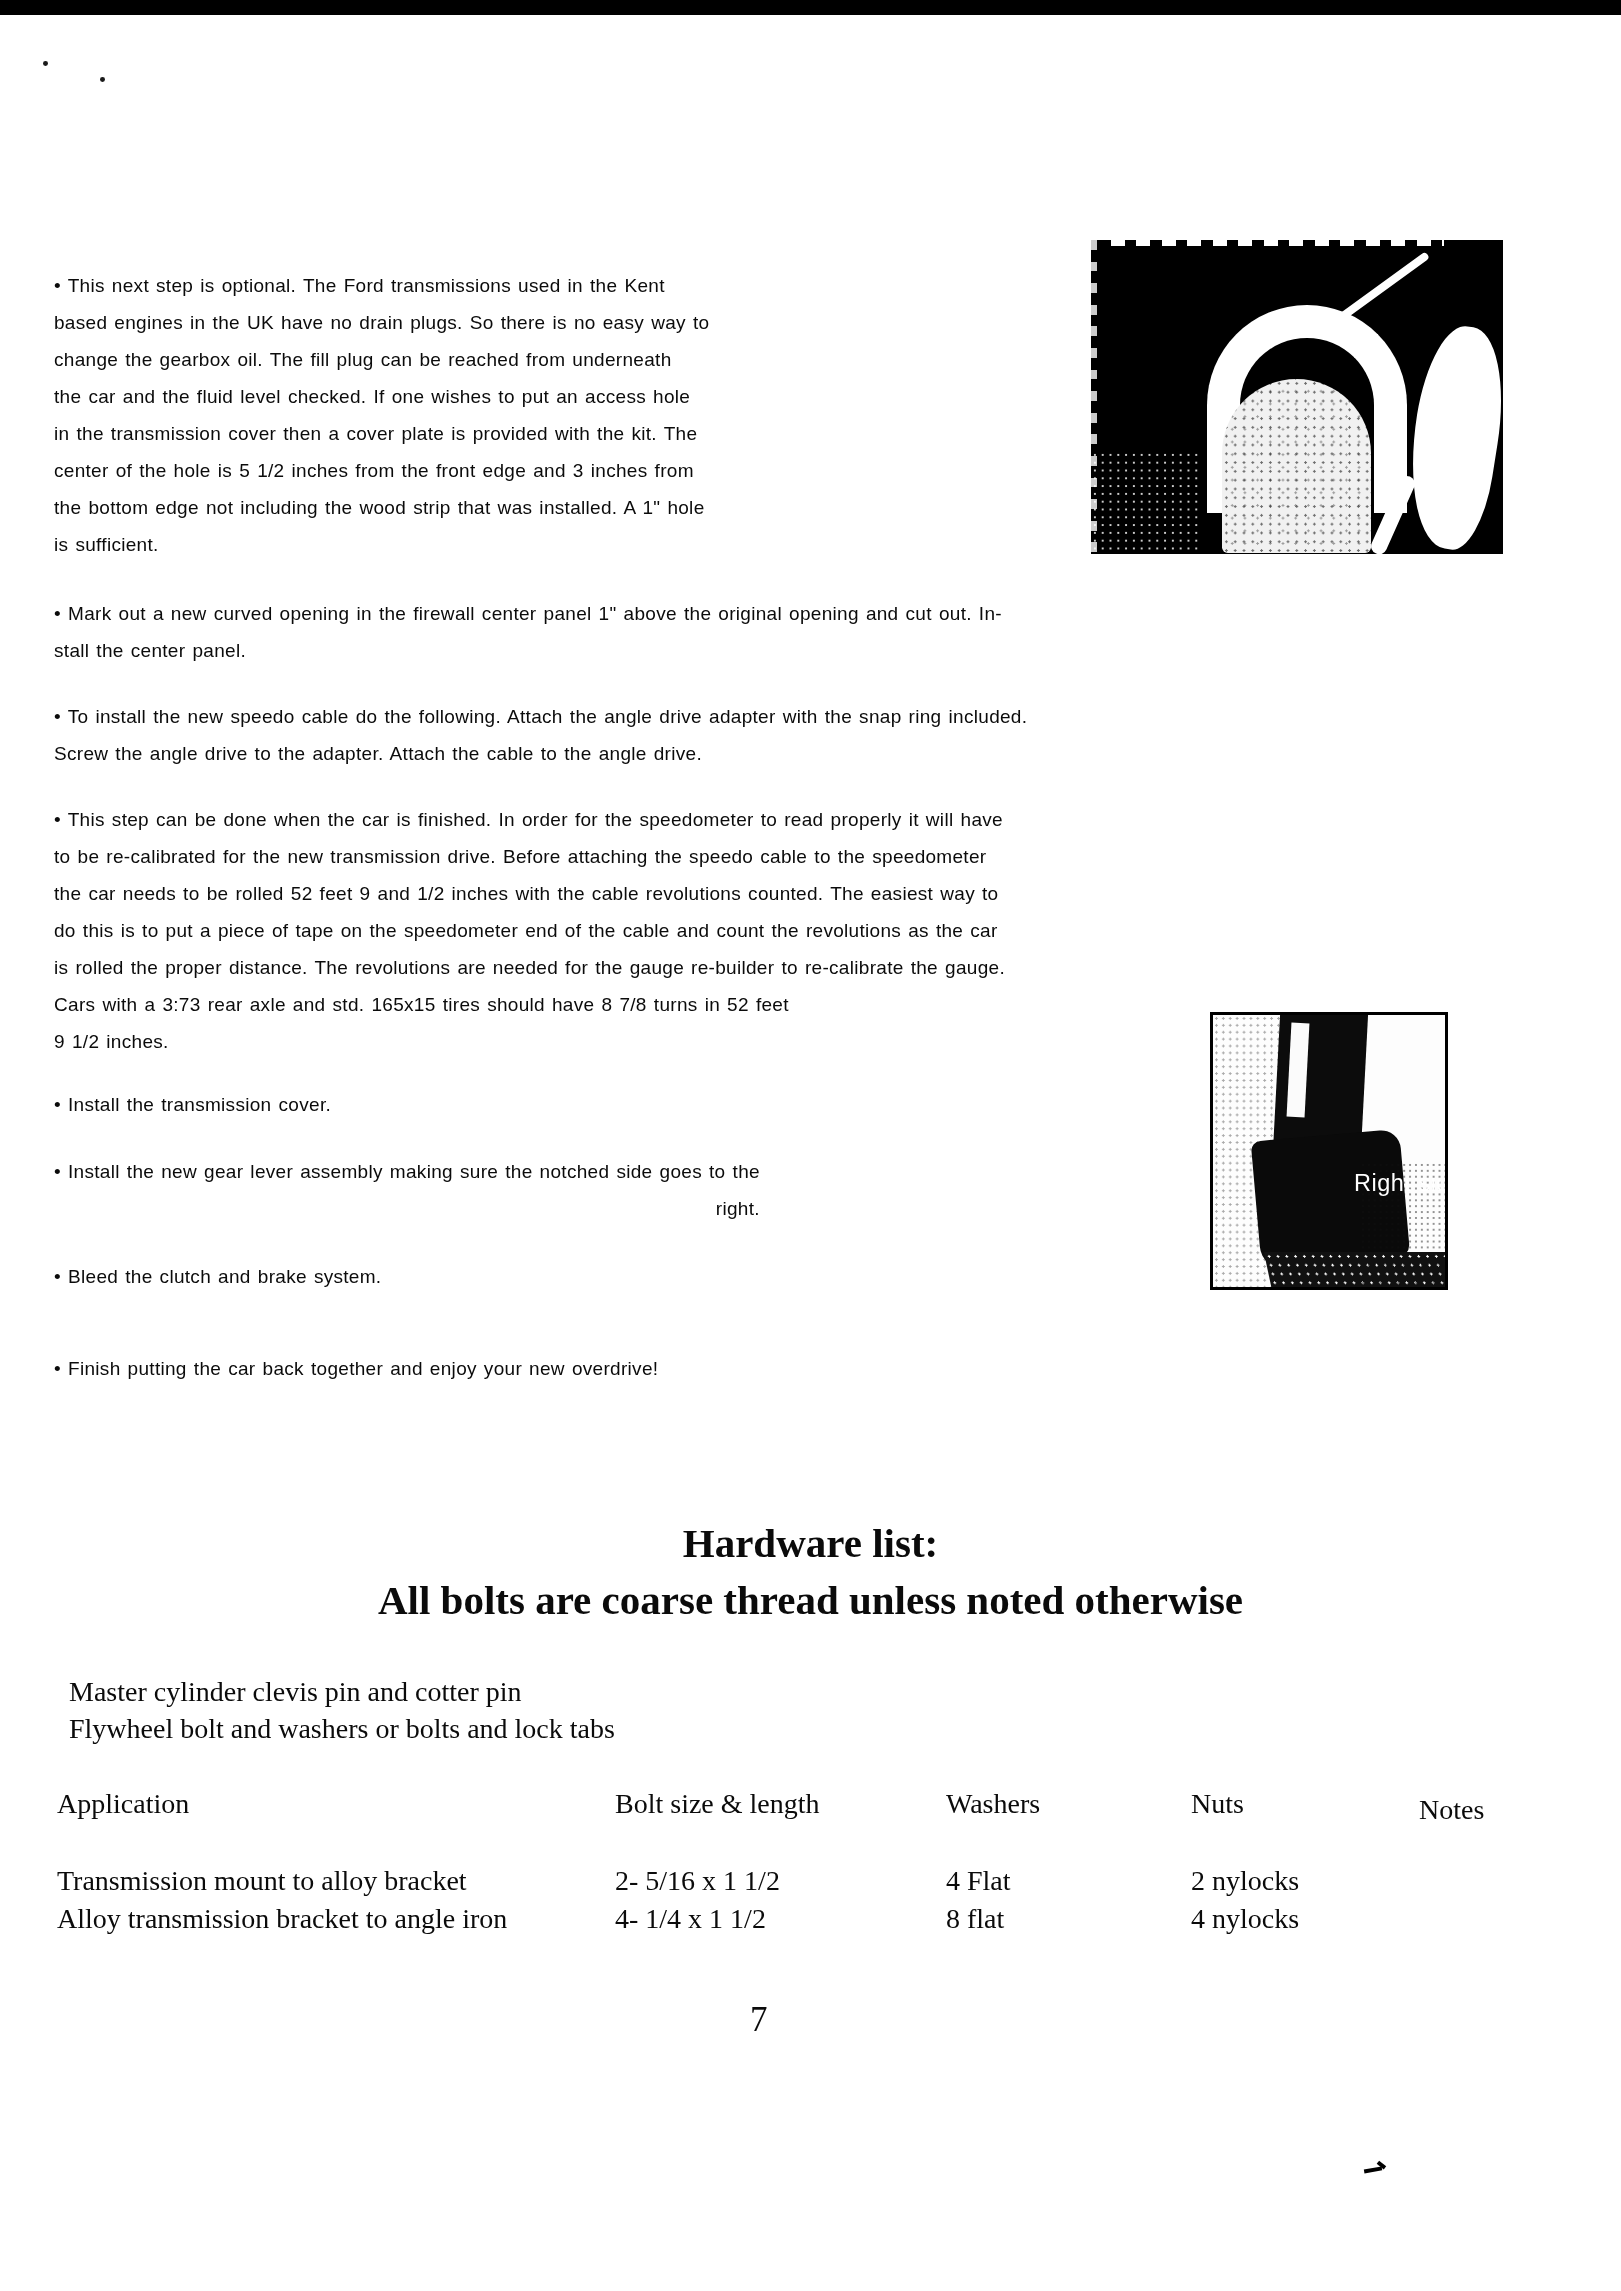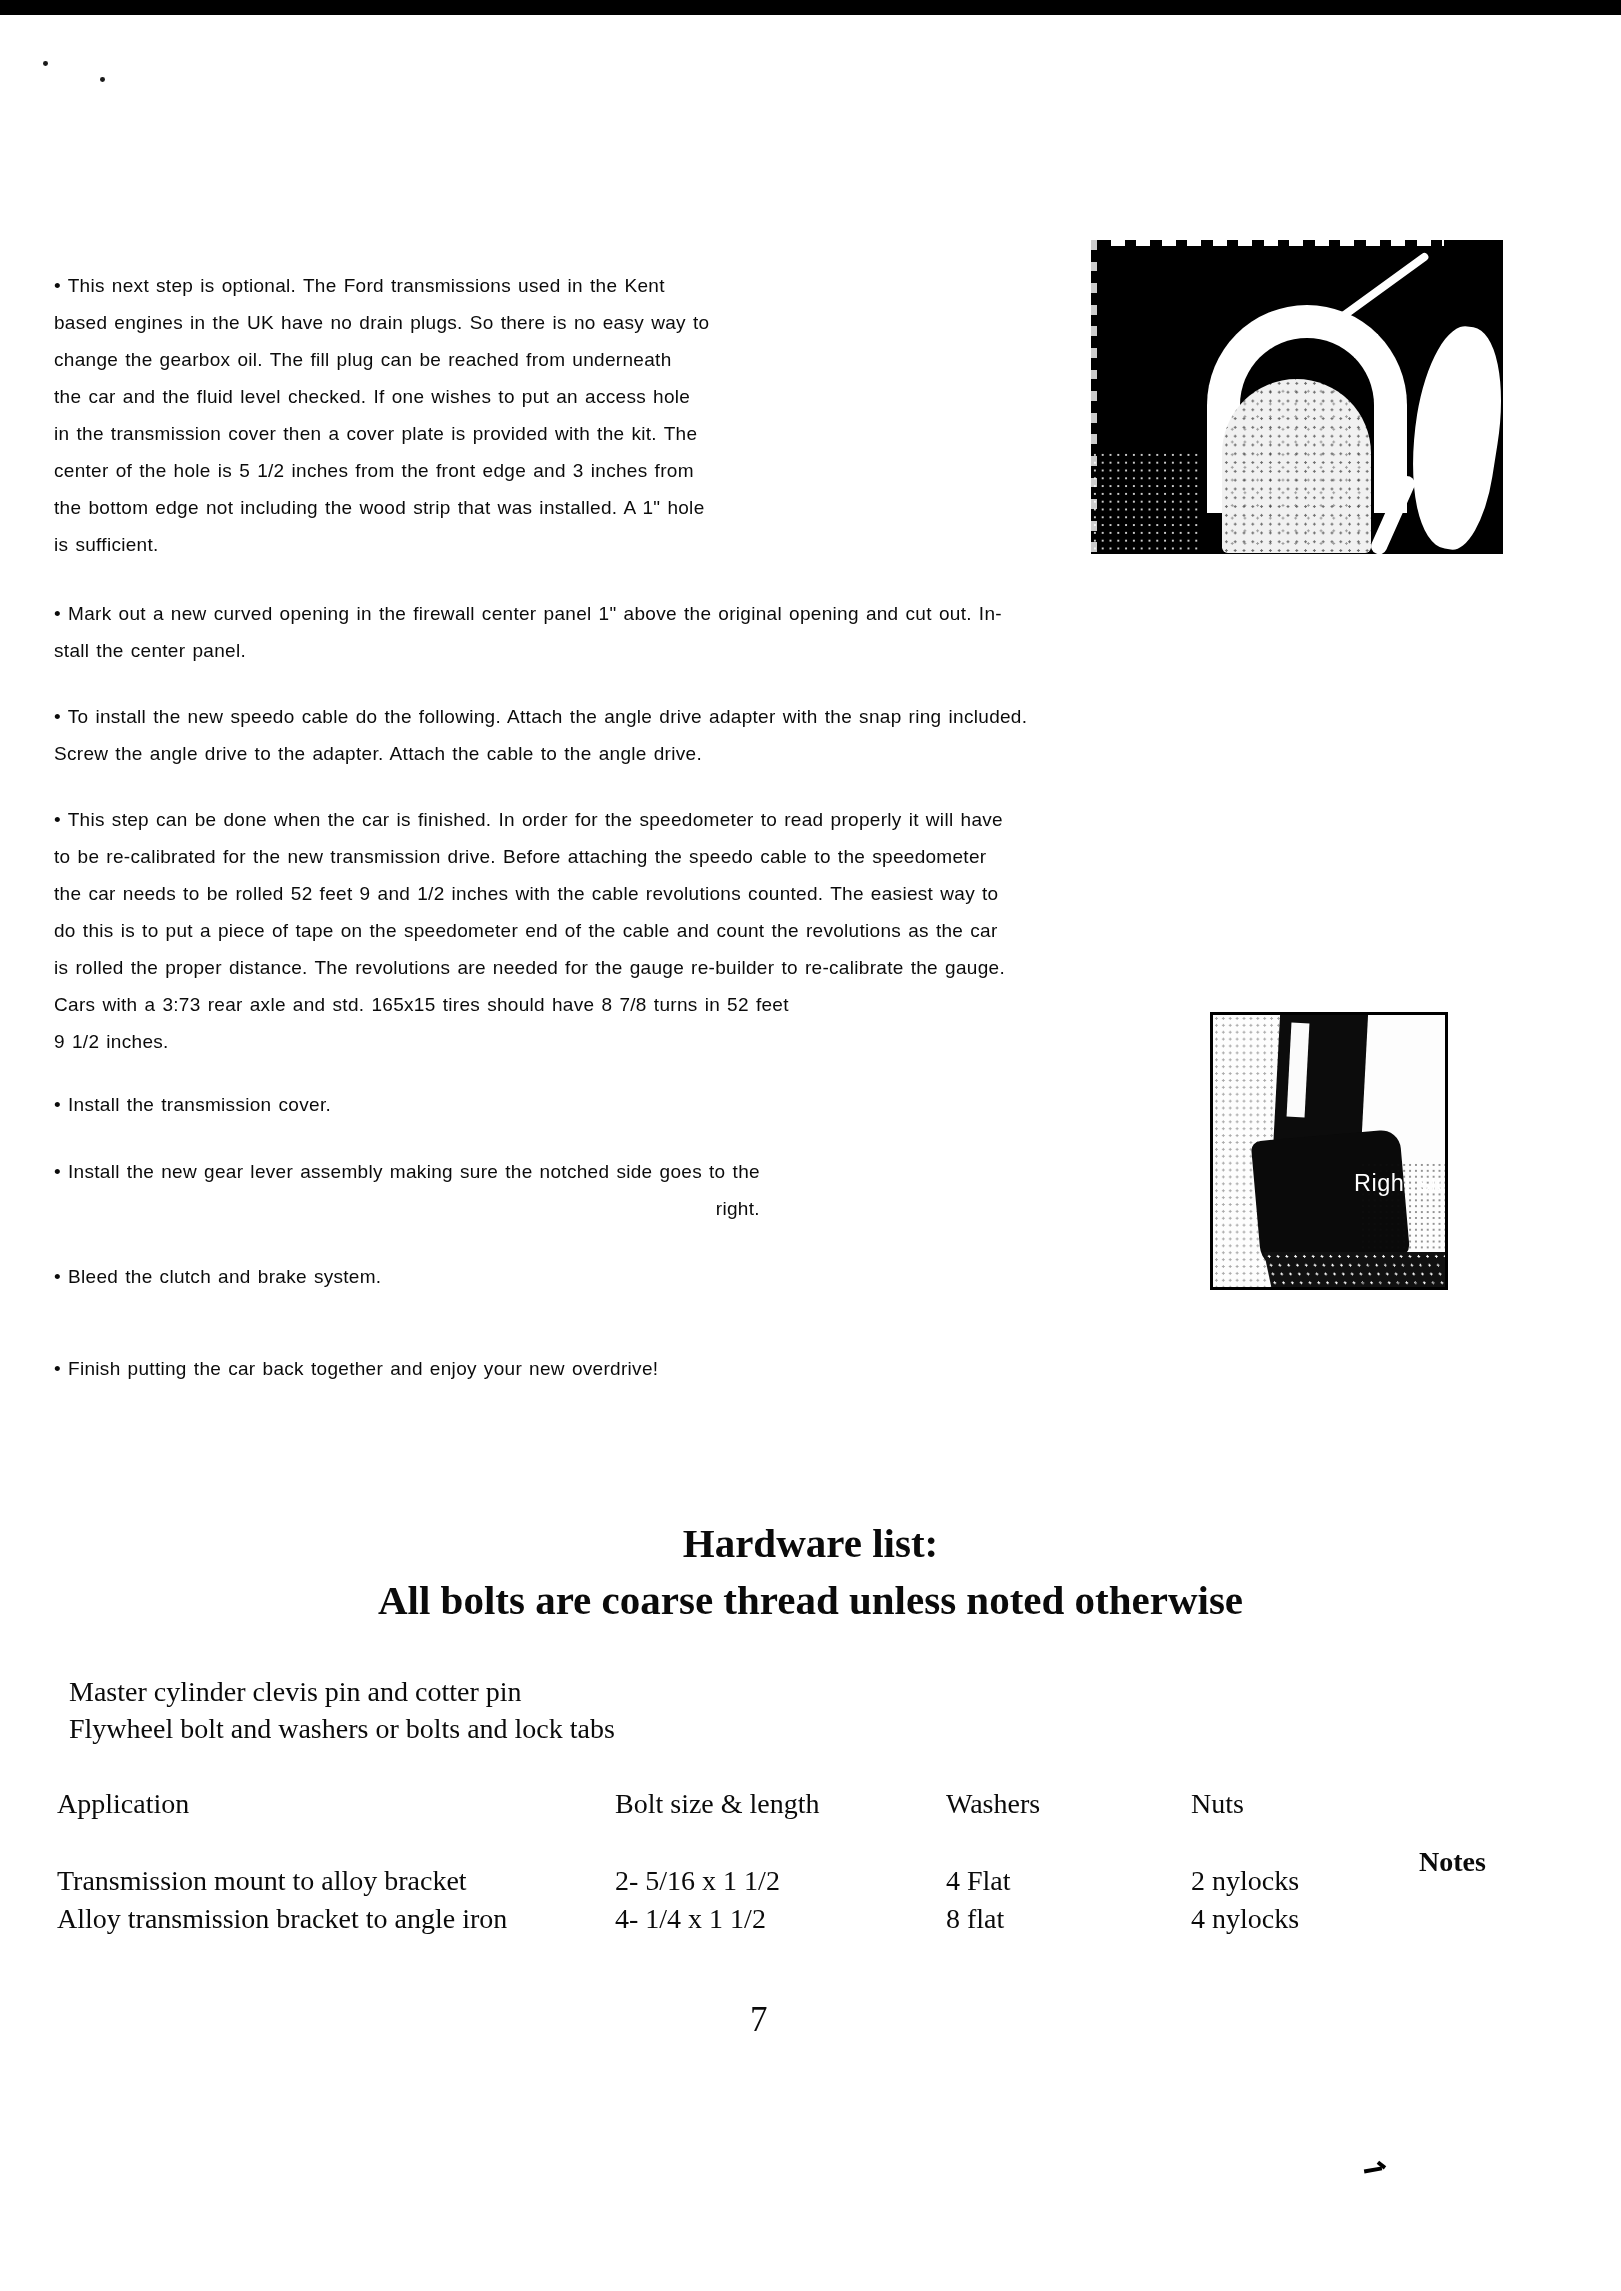--- a/index.html
+++ b/index.html
@@ -167,21 +167,21 @@
 
   <div class="hw-intro serif" style="top:1673px;">Master cylinder clevis pin and cotter pin</div>
   <div class="hw-intro serif" style="top:1710px;">Flywheel bolt and washers or bolts and lock tabs</div>
 
   <div>
 
     <div class="tbl-cell col-app" style="top:1786px;">Application</div>
     <div class="tbl-cell col-bolt" style="top:1786px;">Bolt size &amp; length</div>
     <div class="tbl-cell col-wash" style="top:1786px;">Washers</div>
     <div class="tbl-cell col-nuts" style="top:1786px;">Nuts</div>
-    <div class="tbl-cell col-notes" style="top:1844px;font-weight:bold;">Notes</div>
+    <div class="tbl-cell col-notes" style="top:1792px;">Notes</div>
 
     <div class="tbl-cell col-app" style="top:1863px;">Transmission mount to alloy bracket</div>
     <div class="tbl-cell col-bolt" style="top:1863px;">2- 5/16 x 1 1/2</div>
     <div class="tbl-cell col-wash" style="top:1863px;">4 Flat</div>
     <div class="tbl-cell col-nuts" style="top:1863px;">2 nylocks</div>
     <div class="tbl-cell col-notes" style="top:1863px;"></div>
 
     <div class="tbl-cell col-app" style="top:1901px;">Alloy transmission bracket to angle iron</div>
     <div class="tbl-cell col-bolt" style="top:1901px;">4- 1/4 x 1 1/2</div>
     <div class="tbl-cell col-wash" style="top:1901px;">8 flat</div>

